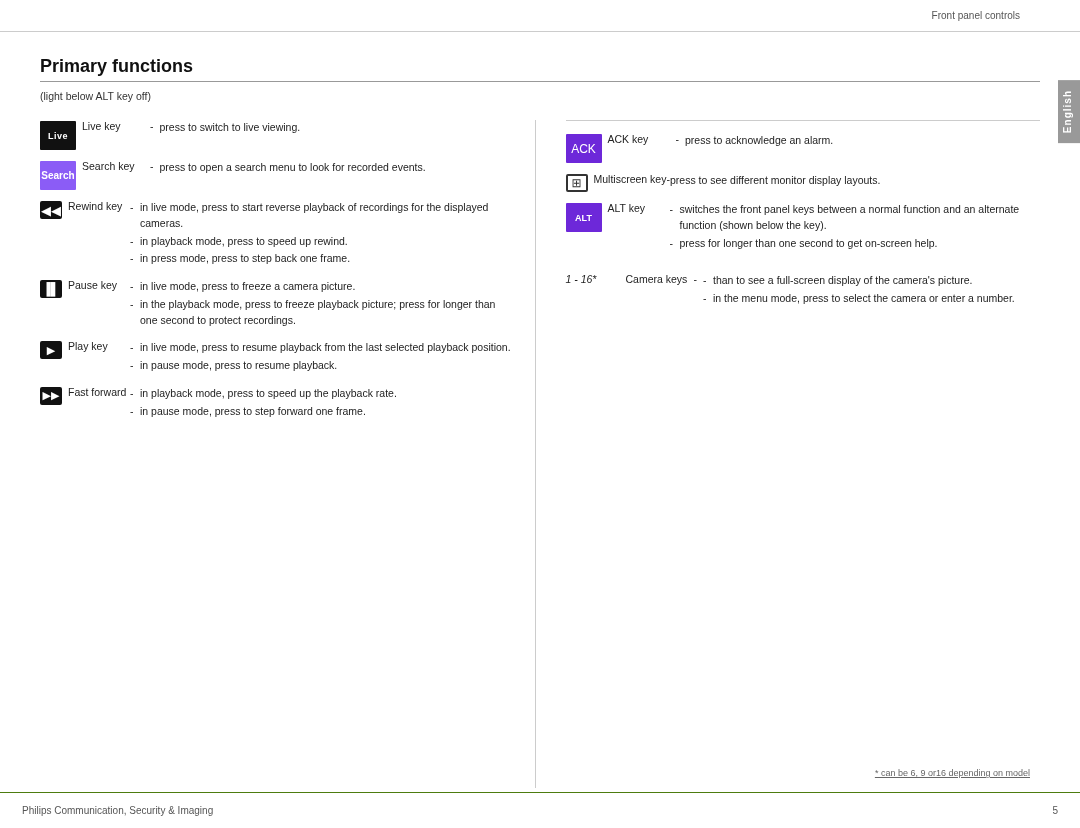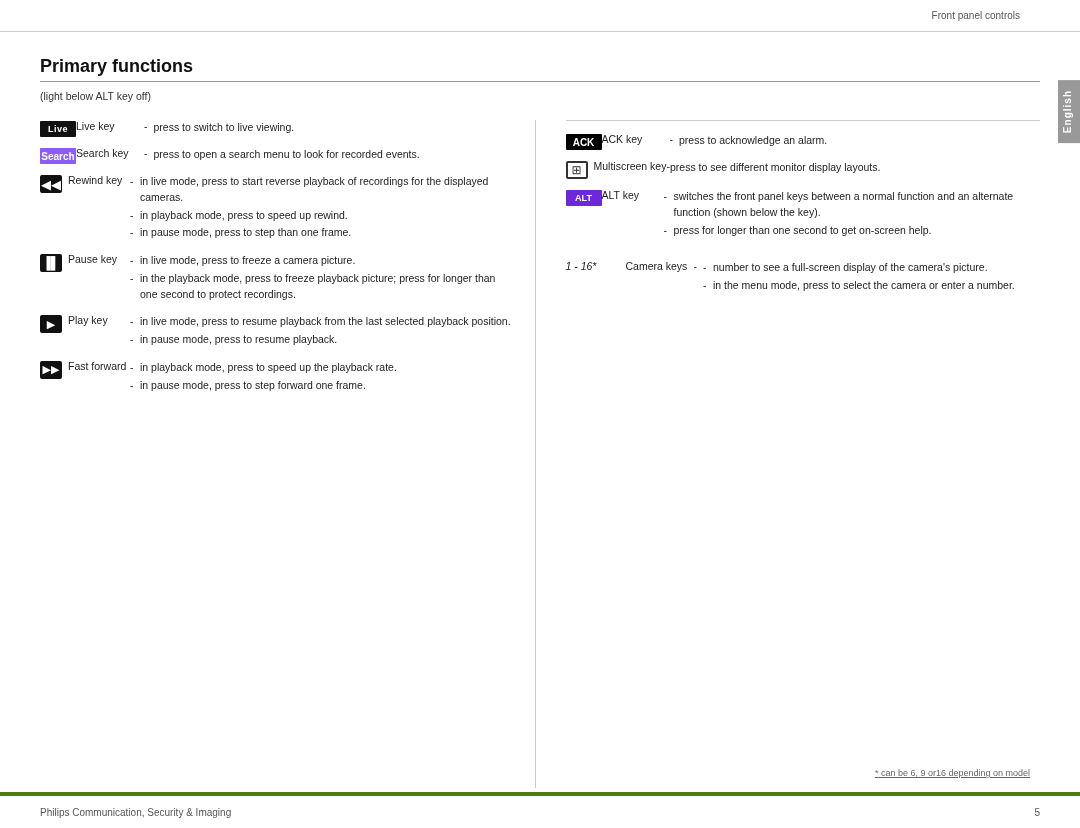--- a/index.html
+++ b/index.html
@@ -103,47 +103,48 @@
 
     
     .key-row {
       display: flex;
       align-items: flex-start;
       margin-bottom: 10px;
     }
 
     .key-badge {
       min-width: 36px;
-      height: 16px;
+      height: 29px;
       display: inline-flex;
       align-items: center;
       justify-content: center;
       font-size: 9px;
       font-weight: bold;
       color: #fff;
       background: #111;
       border-radius: 1px;
+      margin-right: 6px;
       flex-shrink: 0;
       margin-top: 1px;
     }
 
     .key-badge.live {
       background: #111;
       letter-spacing: 0.5px;
     }
 
     .key-badge.search {
       background: #8b5cf6;
       font-size: 10px;
     }
 
     .key-badge.ack {
-      background: #000000;
-      font-size: 10px;
-      font-weight: bold;
+      background: #6d28d9;
+      font-size: 12px;
+      font-weight: normal;
     }
 
     .key-badge.alt {
       background: #6d28d9;
       font-size: 9px;
       font-weight: bold;
     }
 
     .key-icon {
       min-width: 22px;
@@ -226,25 +227,25 @@
       margin-bottom: 12px;
     }
 
     
     .footer {
       position: absolute;
       bottom: 0;
       left: 0;
       right: 0;
       height: 36px;
-      border-top: 4px solid #4d7c0f;
+      border-top: 1px solid #4d7c0f;
       display: flex;
       align-items: center;
       justify-content: space-between;
-      padding: 0 40px;
+      padding: 0 22px;
     }
     .footer-left {
       font-size: 10px;
       color: #555;
     }
     .footer-right {
       font-size: 10px;
       color: #555;
     }
 
@@ -302,21 +303,21 @@
         <span class="key-desc">press to open a search menu to look for recorded events.</span>
       </div>
 
       <div class="key-row">
         <span class="key-icon rewind">◀◀</span>
         <span class="key-label">Rewind key</span>
         <span class="key-desc">
           <ul>
             <li>in live mode, press to start reverse playback of recordings for the displayed cameras.</li>
             <li>in playback mode, press to speed up rewind.</li>
-            <li>in pause mode, press to step than one frame.</li>
+            <li>in press mode, press to step back one frame.</li>
           </ul>
         </span>
       </div>
 
       <div class="key-row">
         <span class="key-icon pause">▐▌</span>
         <span class="key-label">Pause key</span>
         <span class="key-desc">
           <ul>
             <li>in live mode, press to freeze a camera picture.</li>
@@ -375,21 +376,21 @@
           </ul>
         </span>
       </div>
 
       <div class="key-row" style="margin-top: 20px;">
         <span class="camera-key-label">1 - 16*</span>
         <span class="key-label">Camera keys</span>
         <span class="key-dash">-</span>
         <span class="key-desc">
           <ul>
-            <li>number to see a full-screen display of the camera's picture.</li>
+            <li>than to see a full-screen display of the camera's picture.</li>
             <li>in the menu mode, press to select the camera or enter a number.</li>
           </ul>
         </span>
       </div>
 
     </div>
   </div>
 
 </div>
 

